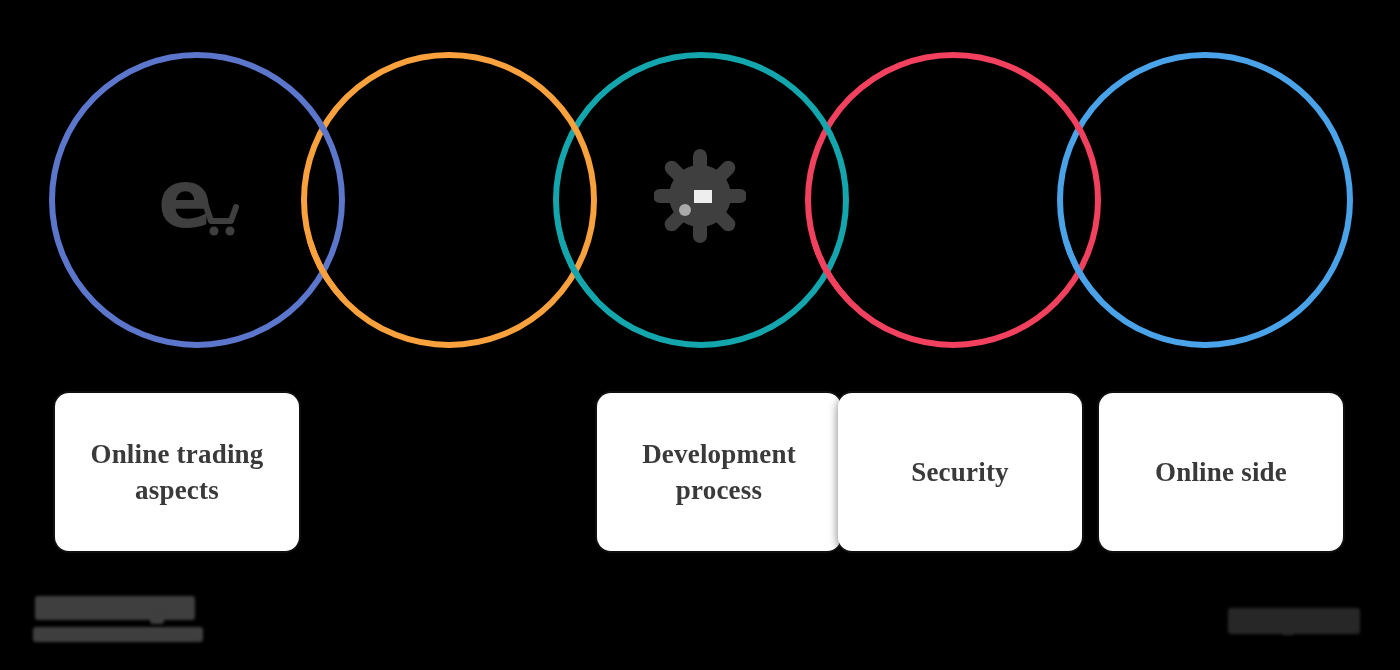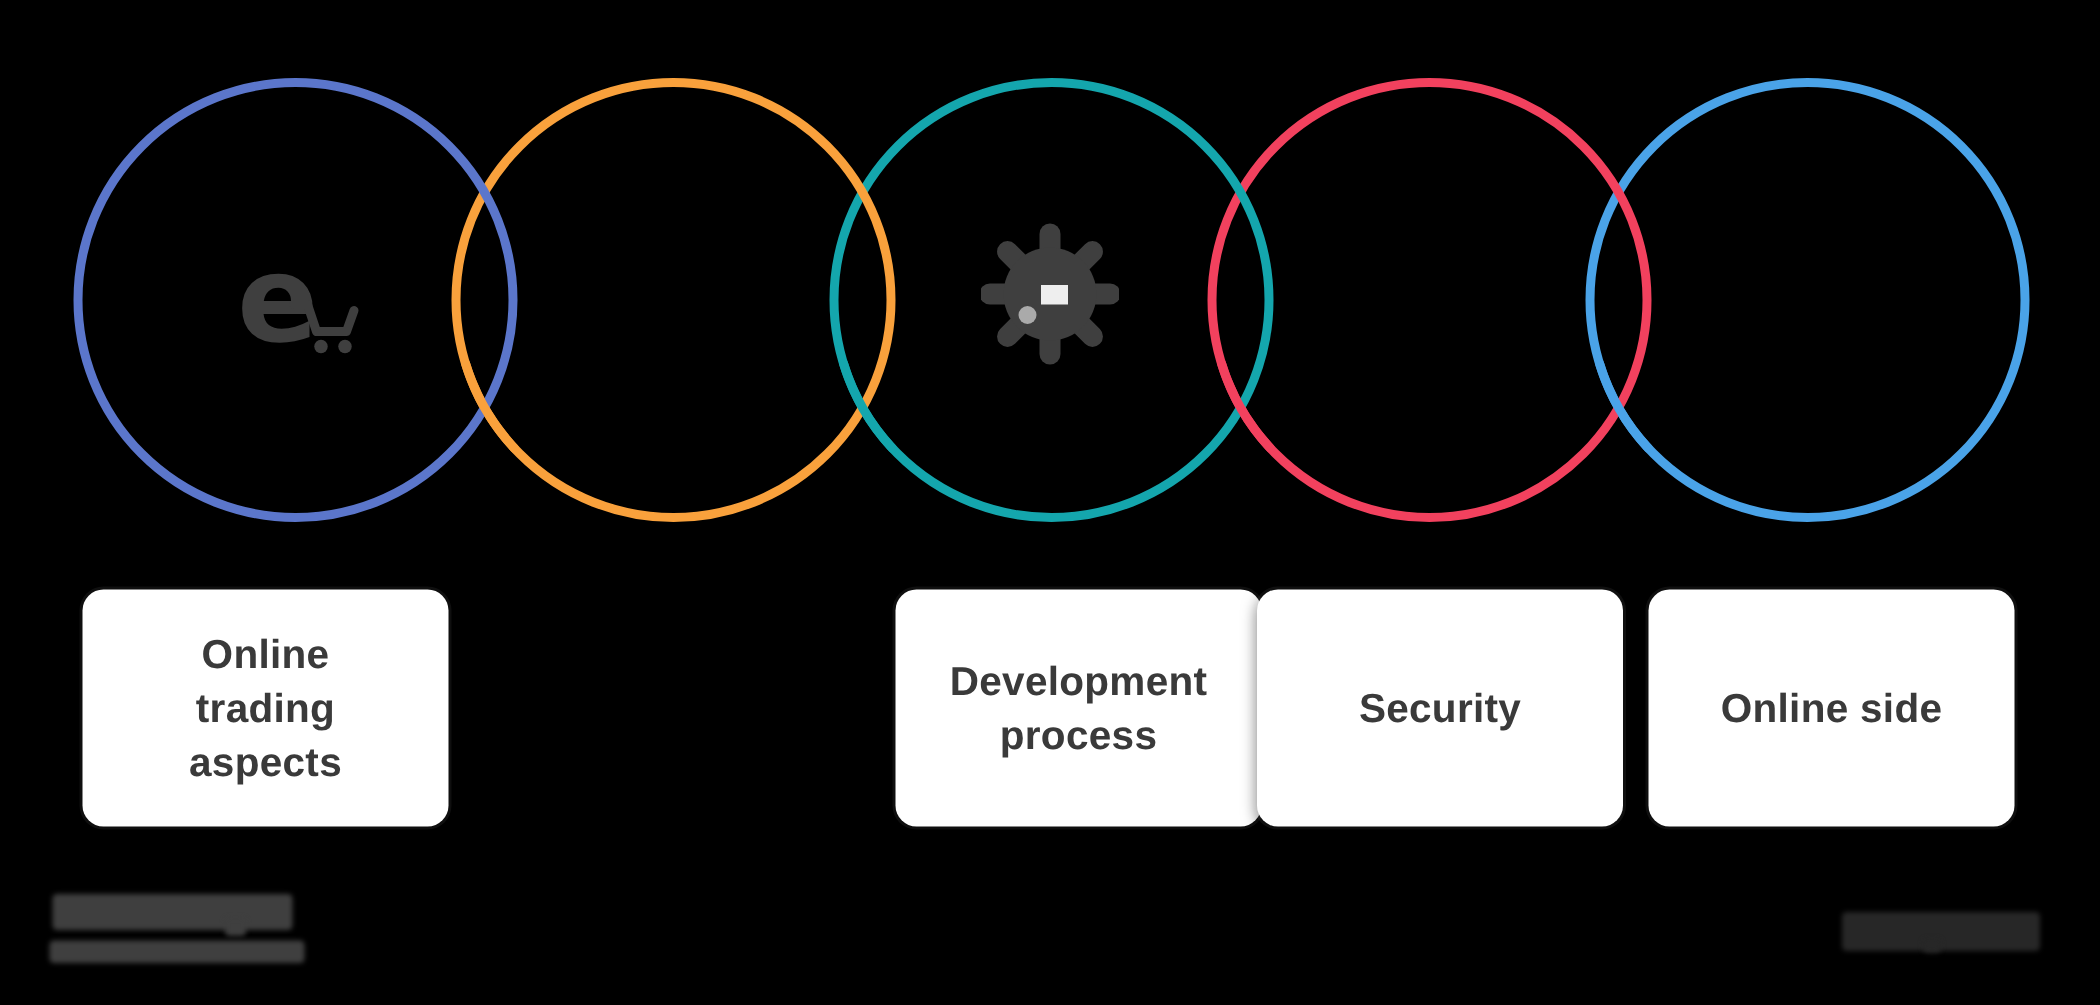--- a/index.html
+++ b/index.html
@@ -9,21 +9,21 @@
     font-family: "Liberation Sans", sans-serif;
     position: relative;
     overflow: hidden;
   }
   .stage { position: absolute; inset: 0; }
 
   svg.rings { position: absolute; left: 0; top: 0; }
 
   .icon-svg { position: absolute; }
 
-  .labels-row { position: absolute; left: 0; top: 393px; width: 1400px; height: 124px; }
+  .labels-row { position: absolute; left: 0; top: 393px; width: 1400px; height: 124px; font-family: Liberation Serif, serif; }
   .label-card {
     position: absolute;
     top: 0;
     width: 244px;
     height: 158px;
     background: #ffffff;
     border-radius: 14px;
     box-shadow: 0 0 0 2px rgba(255,255,255,0.06), 0 3px 10px rgba(0,0,0,0.55);
     display: flex;
     align-items: center;

